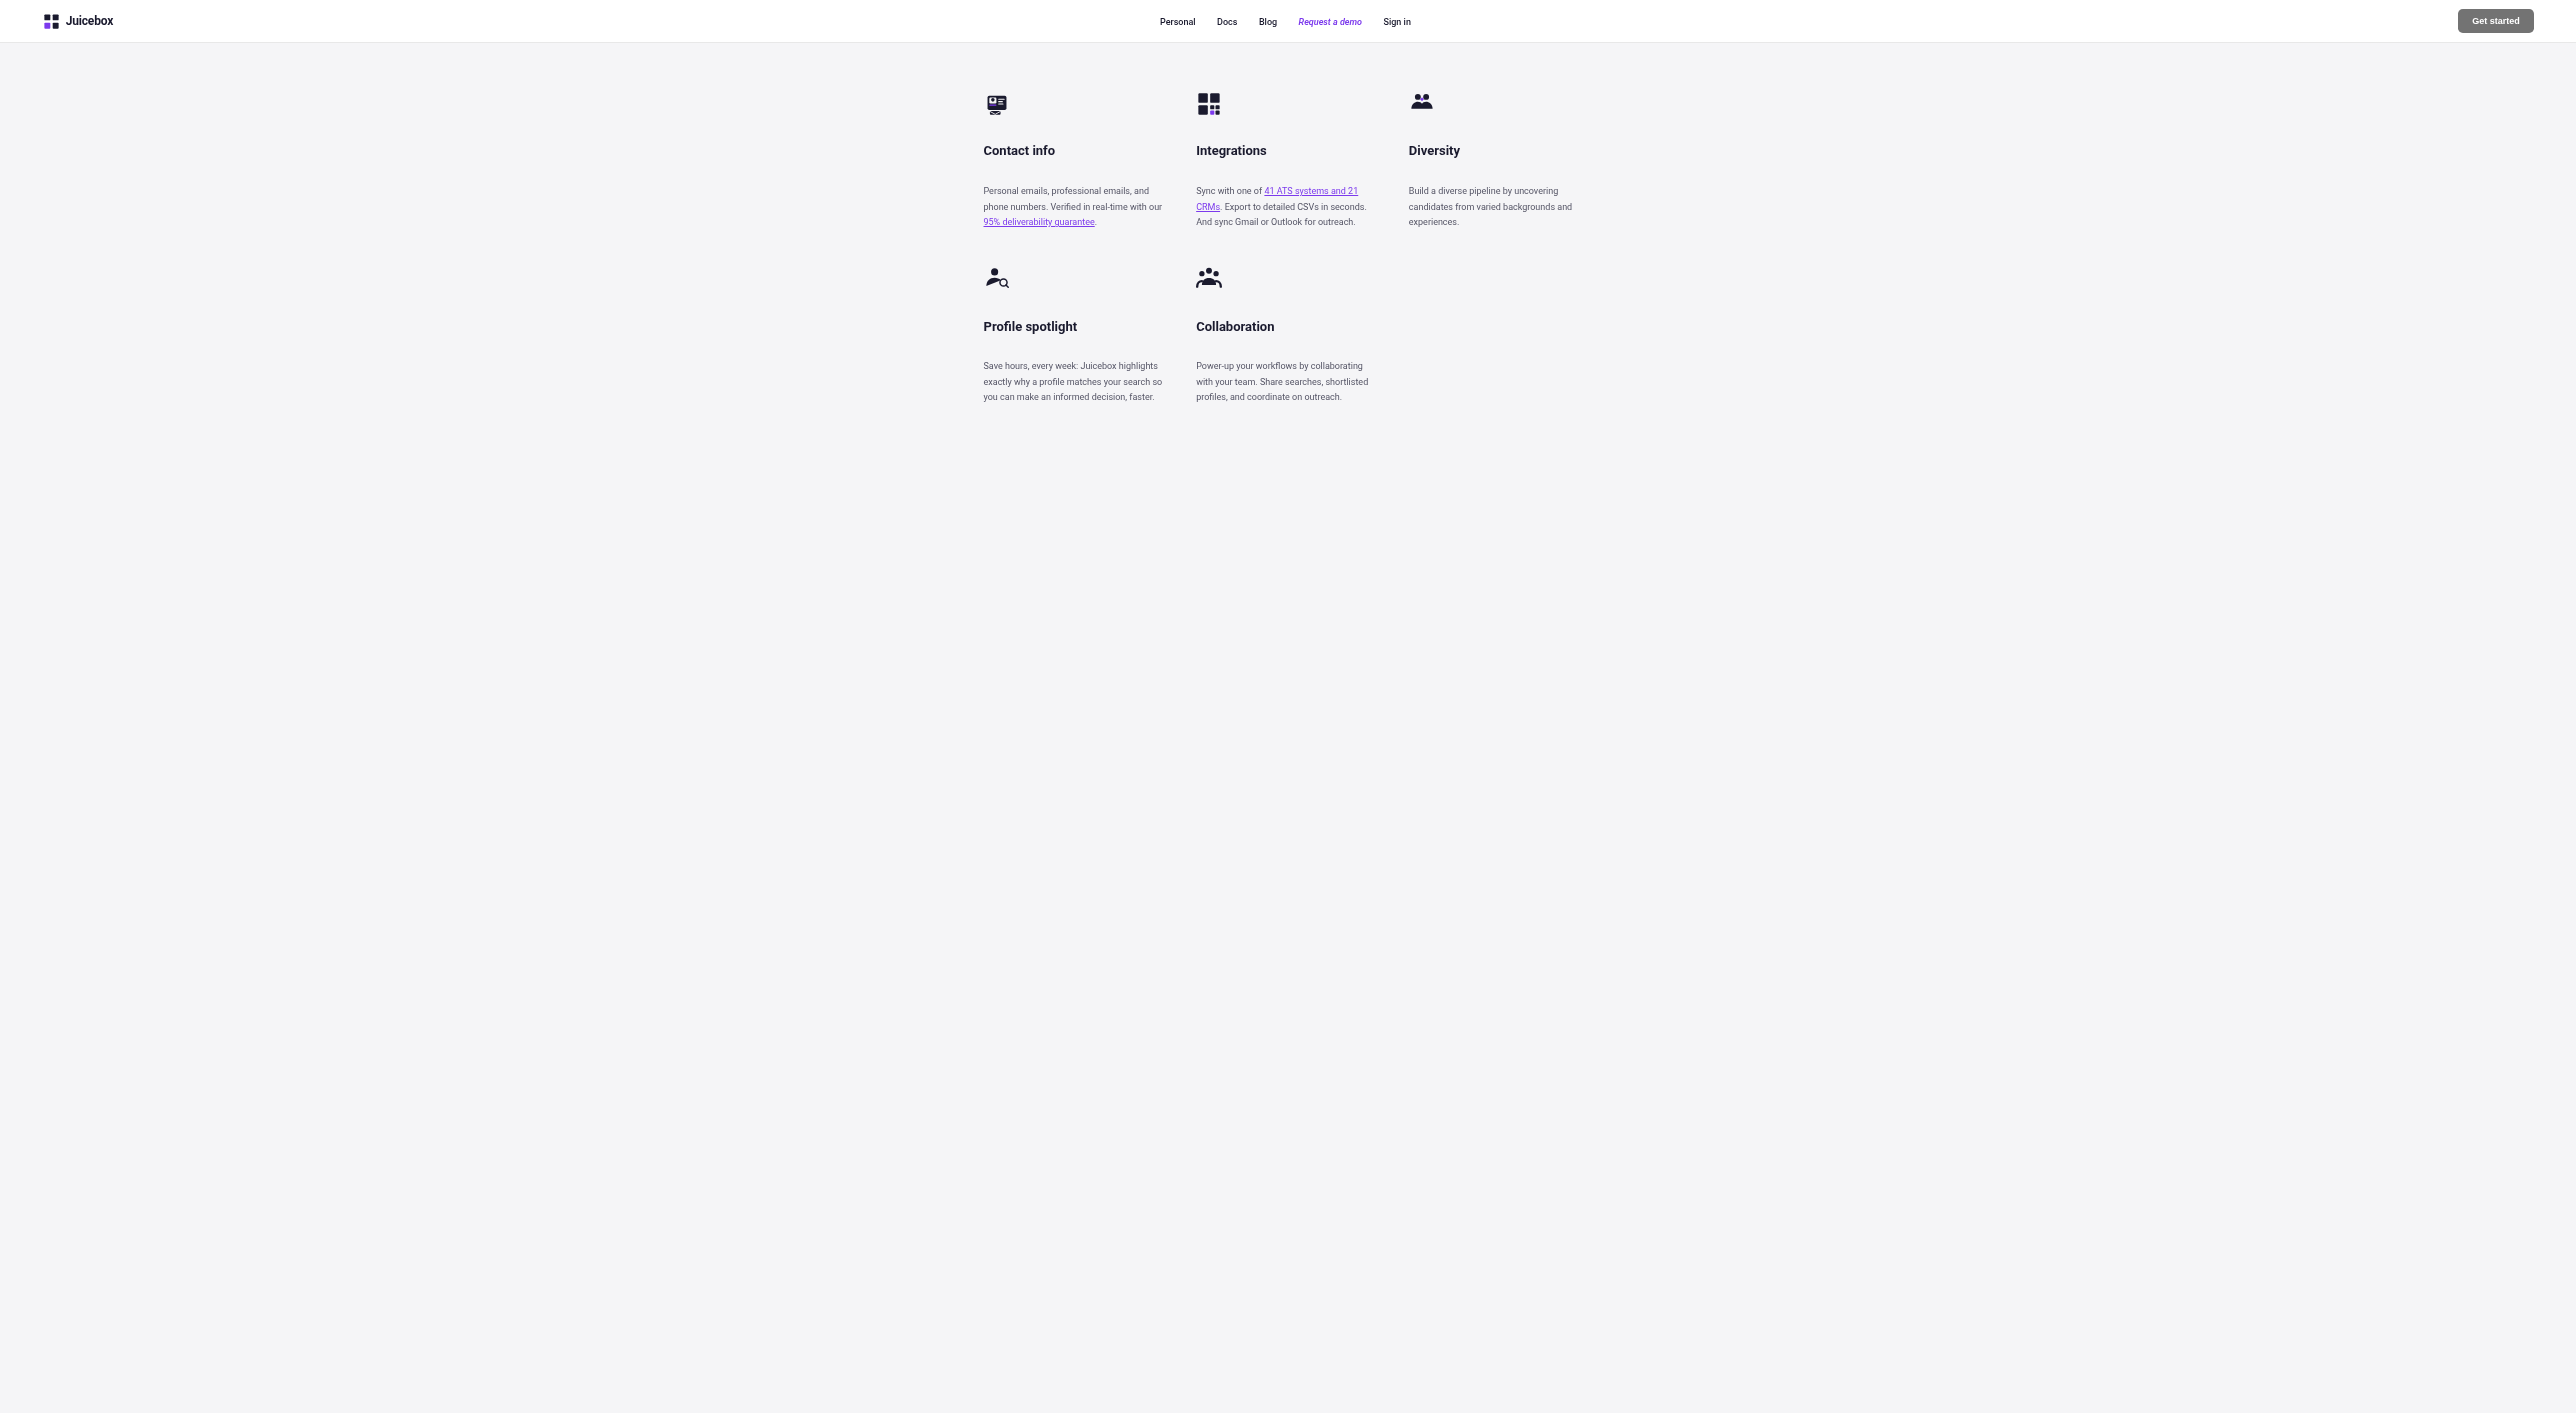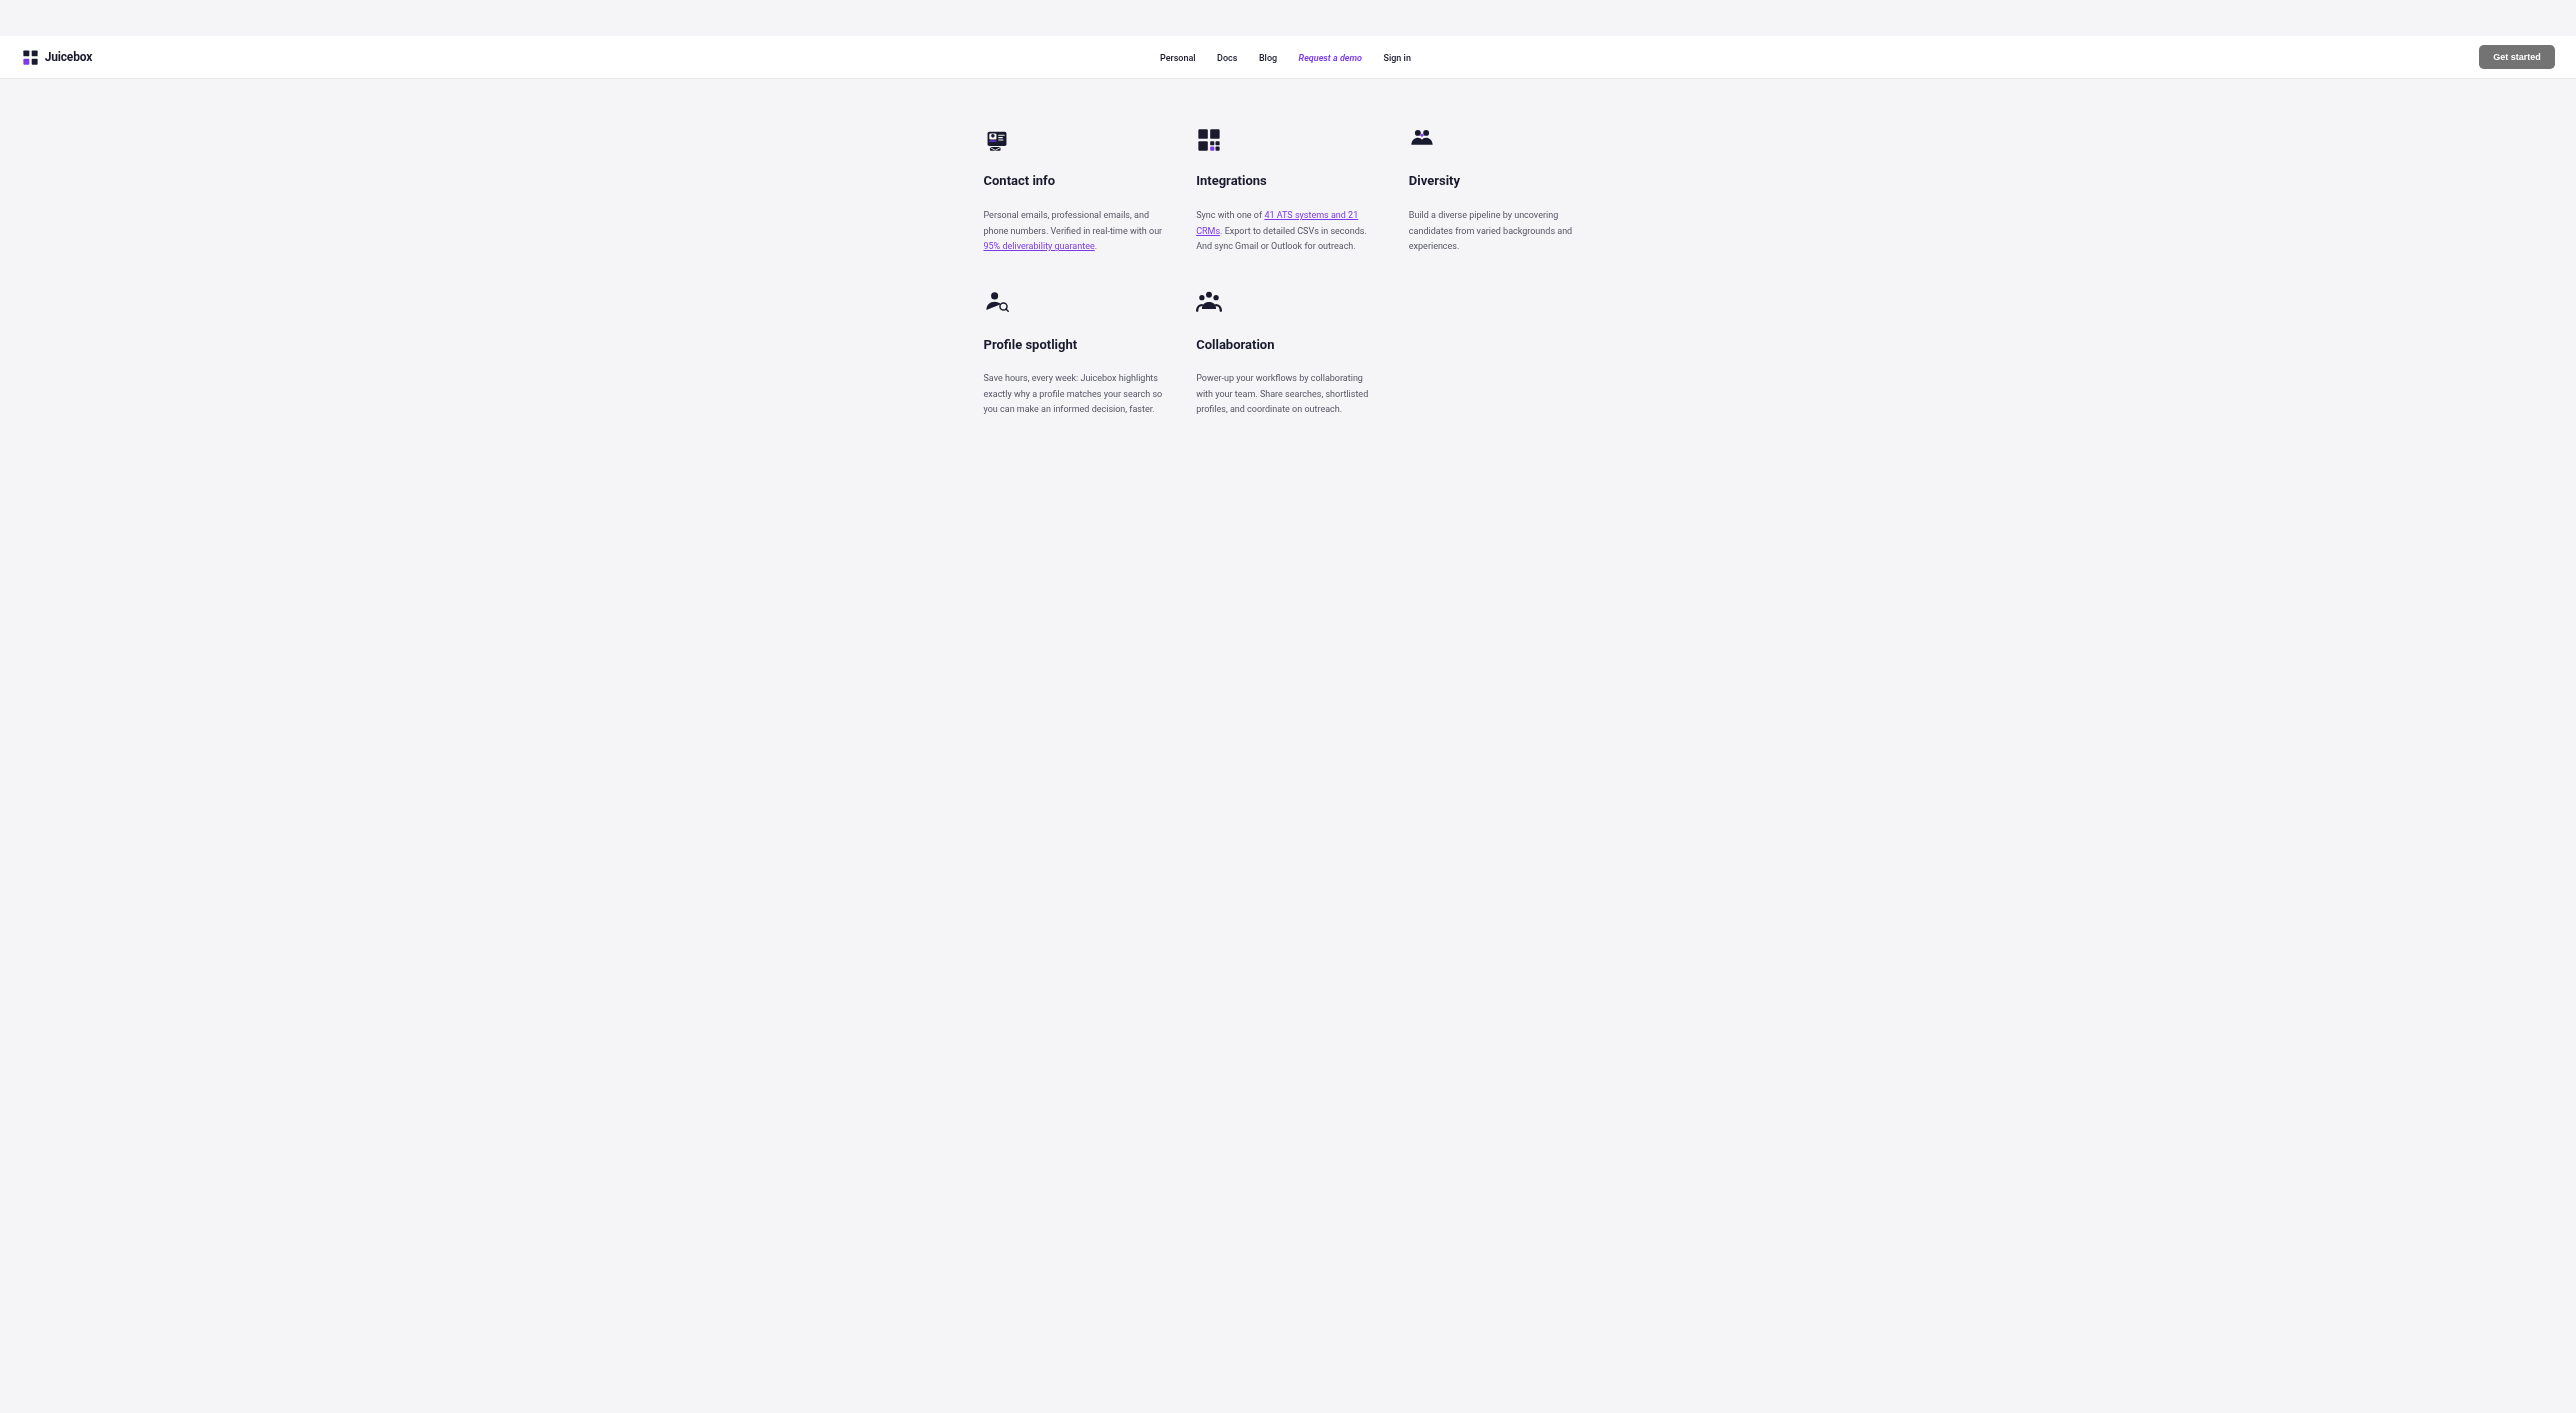--- a/index.html
+++ b/index.html
@@ -14,26 +14,25 @@
       color: #1a1a2e;
     }
 
     
     .navbar {
       background-color: #ffffff;
       border-bottom: 0.6px solid #e8e8e8;
       display: flex;
       align-items: center;
       justify-content: space-between;
-      padding: 0 21px;
+      padding: 0 42px;
       height: 43px;
       position: sticky;
       top: 0;
       z-index: 100;
-      margin-top: 36px;
     }
 
     .navbar-logo {
       display: flex;
       align-items: center;
       gap: 4.8px;
       text-decoration: none;
     }
 
     .logo-icon {
@@ -104,21 +103,21 @@
     
     .features-grid {
       display: grid;
       grid-template-columns: repeat(3, 1fr);
       gap: 36px 29px;
     }
 
     .feature-item {
       display: flex;
       flex-direction: column;
-      gap: 18px;
+      gap: 24px;
     }
 
     .feature-icon {
       width: 26px;
       height: 26px;
       margin-bottom: 2.4px;
       color: #1a1a2e;
     }
 
     .feature-title {

